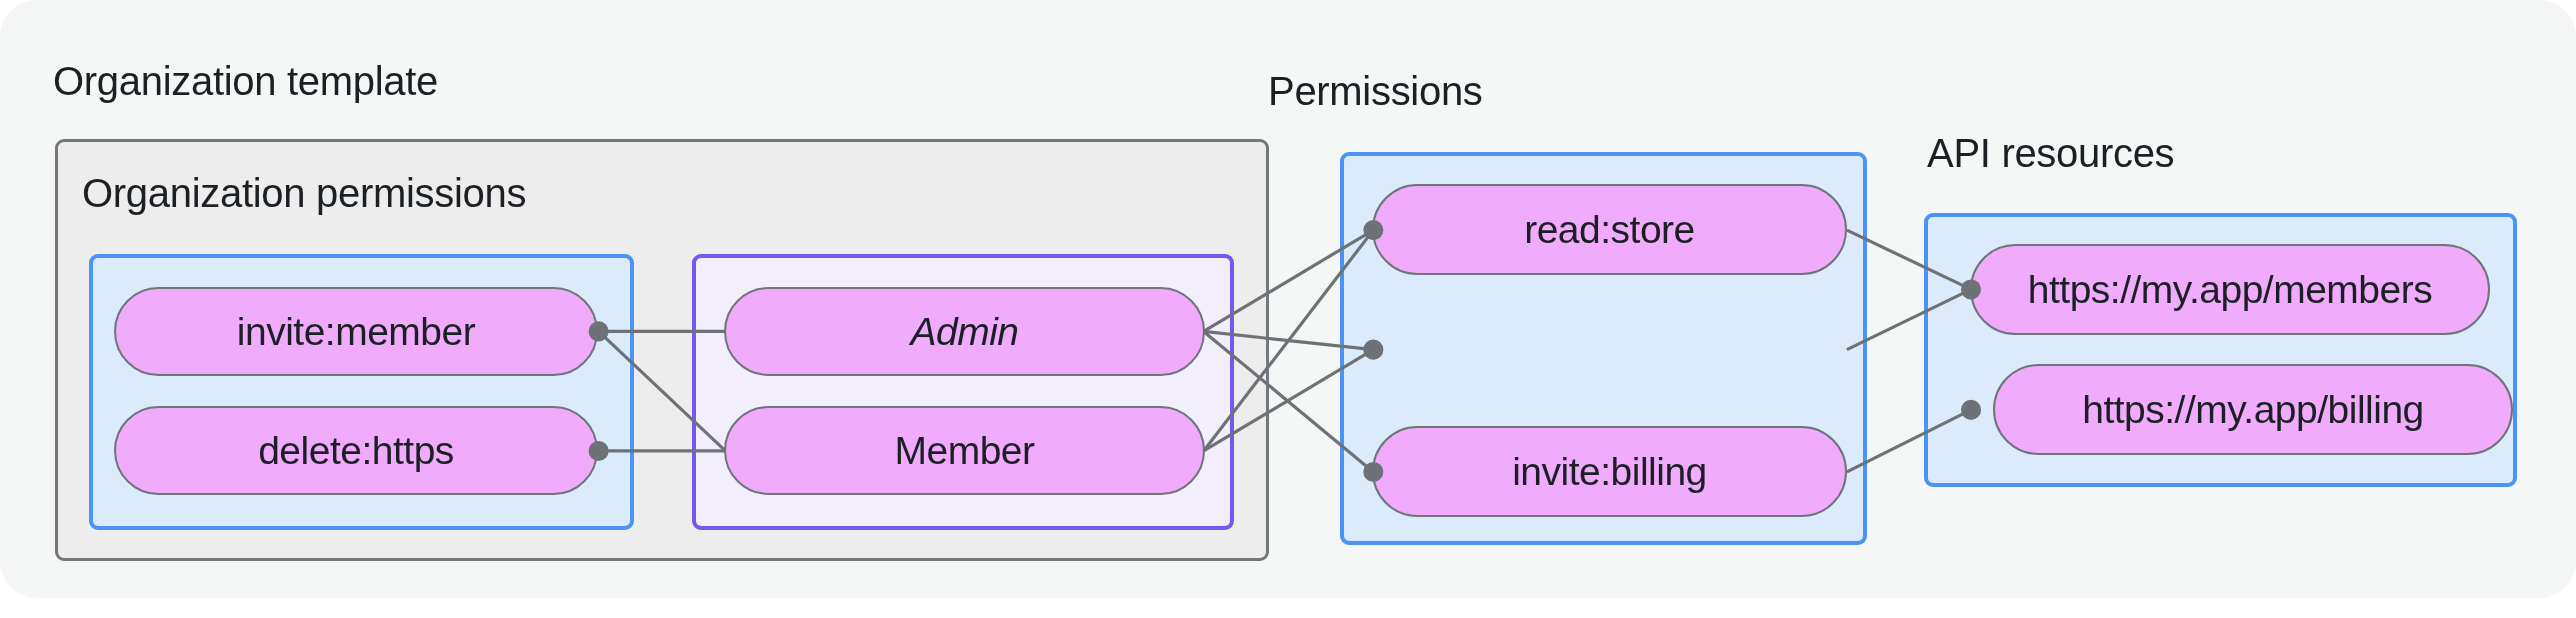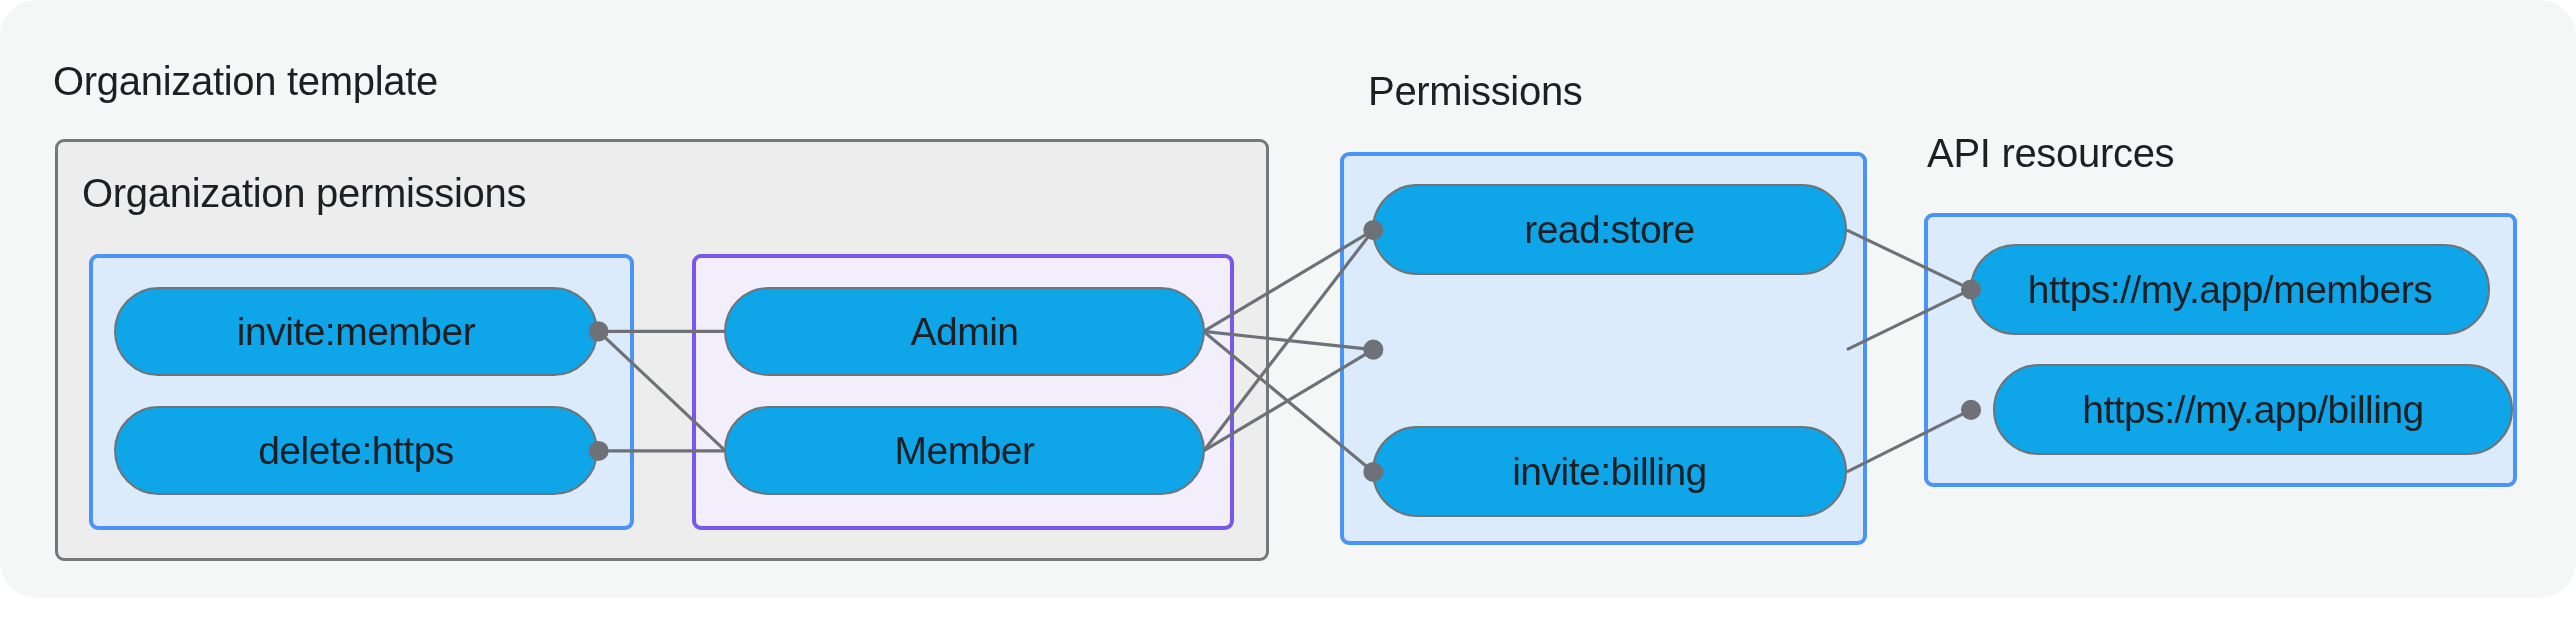--- a/index.html
+++ b/index.html
@@ -23,21 +23,21 @@
   }
   .section-label{
     position:absolute; font-size:40px; line-height:47px;
     letter-spacing:-0.3px; white-space:nowrap; color:var(--text);
   }
   .box{ position:absolute; box-sizing:border-box; border-radius:9px; }
   .gray-box{ background:var(--gray-fill); border:3.7px solid var(--gray-border); }
   .blue-box{ background:var(--blue-fill); border:4.6px solid var(--blue-border); }
   .purple-box{ background:var(--purple-fill); border:4.6px solid var(--purple-border); }
   .pill{
-    position:absolute; box-sizing:border-box; background:#0ea5e9;
+    position:absolute; box-sizing:border-box; background:#f0abfc;
     border:2.7px solid var(--pill-border); border-radius:64px;
     display:flex; align-items:center; justify-content:center;
     font-size:39px; letter-spacing:-0.5px; white-space:nowrap;
     color:var(--text); z-index:2;
   }
   svg.edges{ position:absolute; left:0; top:0; pointer-events:none; z-index:5; }
 </style>
 </head>
 <body>
 
@@ -51,25 +51,25 @@
 
 
   <div class="box blue-box" style="left:89px; top:254px; width:545px; height:276px;"></div>
 
   <div class="pill" style="left:114px; top:287px; width:484px; height:89px;">invite:member</div>
 
   <div class="pill" style="left:114px; top:406px; width:484px; height:89px;">delete:https</div>
 
   <div class="box purple-box" style="left:692px; top:254px; width:542px; height:276px;"></div>
 
-  <div class="pill" style="left:724px; top:287px; width:481px; height:89px;">Admin</div>
+  <div class="pill" style="left:724px; top:287px; width:481px; height:89px;font-style:italic;">Admin</div>
 
   <div class="pill" style="left:724px; top:406px; width:481px; height:89px;">Member</div>
 
-  <div class="section-label" style="left:1368px; top:68px;">Permissions</div>
+  <div class="section-label" style="left:1268px; top:68px;">Permissions</div>
 
   <div class="box blue-box" style="left:1340px; top:152px; width:527px; height:393px;"></div>
 
   <div class="pill" style="left:1372px; top:184px; width:475px; height:91px;">read:store</div>
 
 
   <div class="pill" style="left:1372px; top:426px; width:475px; height:91px;">invite:billing</div>
 
   <div class="section-label" style="left:1927px; top:130px;">API resources</div>
 

